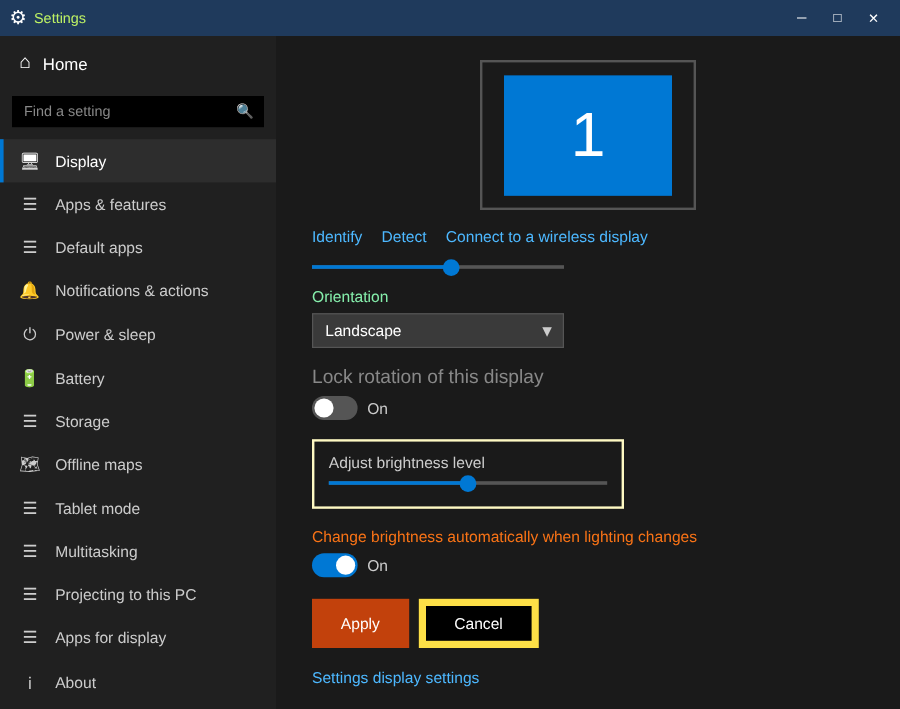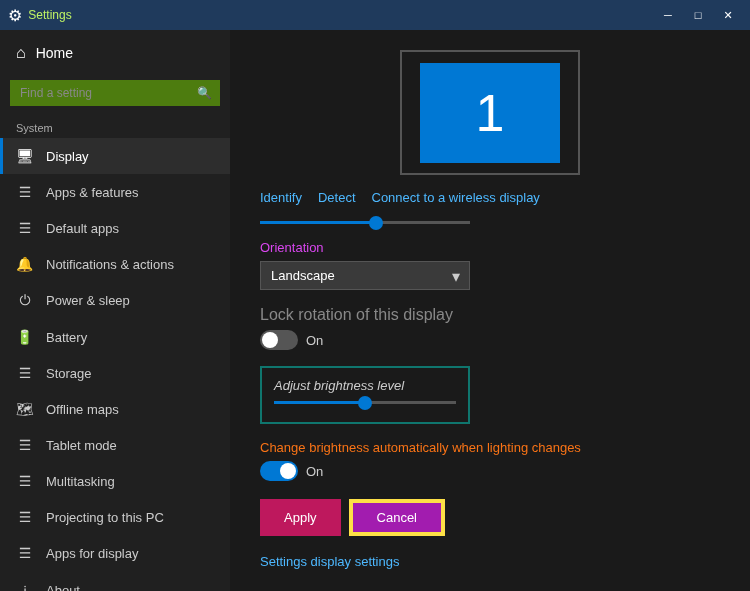--- a/index.html
+++ b/index.html
@@ -78,21 +78,21 @@
     }
     .sidebar-home-label {
       font-size: 14px;
     }
     .search-box {
       margin: 4px 10px 10px 10px;
       position: relative;
     }
     .search-box input {
       width: 100%;
-      background: #4d7c0f;
+      background: #000000;
       border: none;
       color: #ccc;
       padding: 6px 30px 6px 10px;
       font-size: 12px;
       outline: none;
     }
     .search-box input::placeholder { color: #888; }
     .search-icon-wrap {
       position: absolute;
       right: 8px;
@@ -207,21 +207,21 @@
       position: absolute;
       top: -5.5px;
       left: calc(55% - 7px);
     }
 
     .orientation-section {
       margin-bottom: 16px;
     }
     .orient-label {
       font-size: 13px;
-      color: #d946ef;
+      color: #86efac;
       margin-bottom: 6px;
     }
     .orient-select {
       width: 210px;
       background: #3a3a3a;
       border: 1px solid #555;
       color: #fff;
       padding: 6px 10px;
       font-size: 13px;
       appearance: none;
@@ -275,25 +275,24 @@
       left: 2px;
       transition: left 0.15s;
     }
     .toggle.on .toggle-knob { left: 20px; }
     .toggle-text {
       font-size: 13px;
       color: #ccc;
     }
 
     .brightness-box {
-      border: 2px solid #0f766e;
+      border: 2px solid #fef9c3;
       padding: 10px 12px;
-      width: 210px;
+      width: 260px;
       margin-bottom: 16px;
-      font-style: italic;
     }
     .brightness-label {
       font-size: 13px;
       color: #ccc;
       margin-bottom: 6px;
     }
     .brightness-slider-track {
       width: 100%;
       height: 3px;
       background: #555;
@@ -330,27 +329,27 @@
       margin-bottom: 16px;
     }
     .btn {
       padding: 7px 24px;
       font-size: 13px;
       cursor: pointer;
       border: none;
       outline: none;
     }
     .btn-apply {
-      background: #be185d;
+      background: #c2410c;
       color: #fff;
     }
     .btn-cancel {
-      background: #a21caf;
+      background: #000000;
       color: #fff;
-      border: 4px solid #fde047;
+      border: 6px solid #fde047;
     }
 
     .adv-link {
       color: #4db8ff;
       font-size: 13px;
       cursor: pointer;
       text-decoration: none;
     }
 
     ::-webkit-scrollbar { width: 6px; }
@@ -376,21 +375,20 @@
 
   <div class="sidebar">
     <div class="sidebar-home">
       <span class="sidebar-home-icon">⌂</span>
       <span class="sidebar-home-label">Home</span>
     </div>
     <div class="search-box">
       <input type="text" placeholder="Find a setting" style="">
       <span class="search-icon-wrap">🔍</span>
     </div>
-    <div class="section-label">System</div>
 
     <div class="nav-item active">
       <span class="nav-icon">🖥</span>
       <span>Display</span>
     </div>
     <div class="nav-item">
       <span class="nav-icon">☰</span>
       <span>Apps &amp; features</span>
     </div>
     <div class="nav-item">

